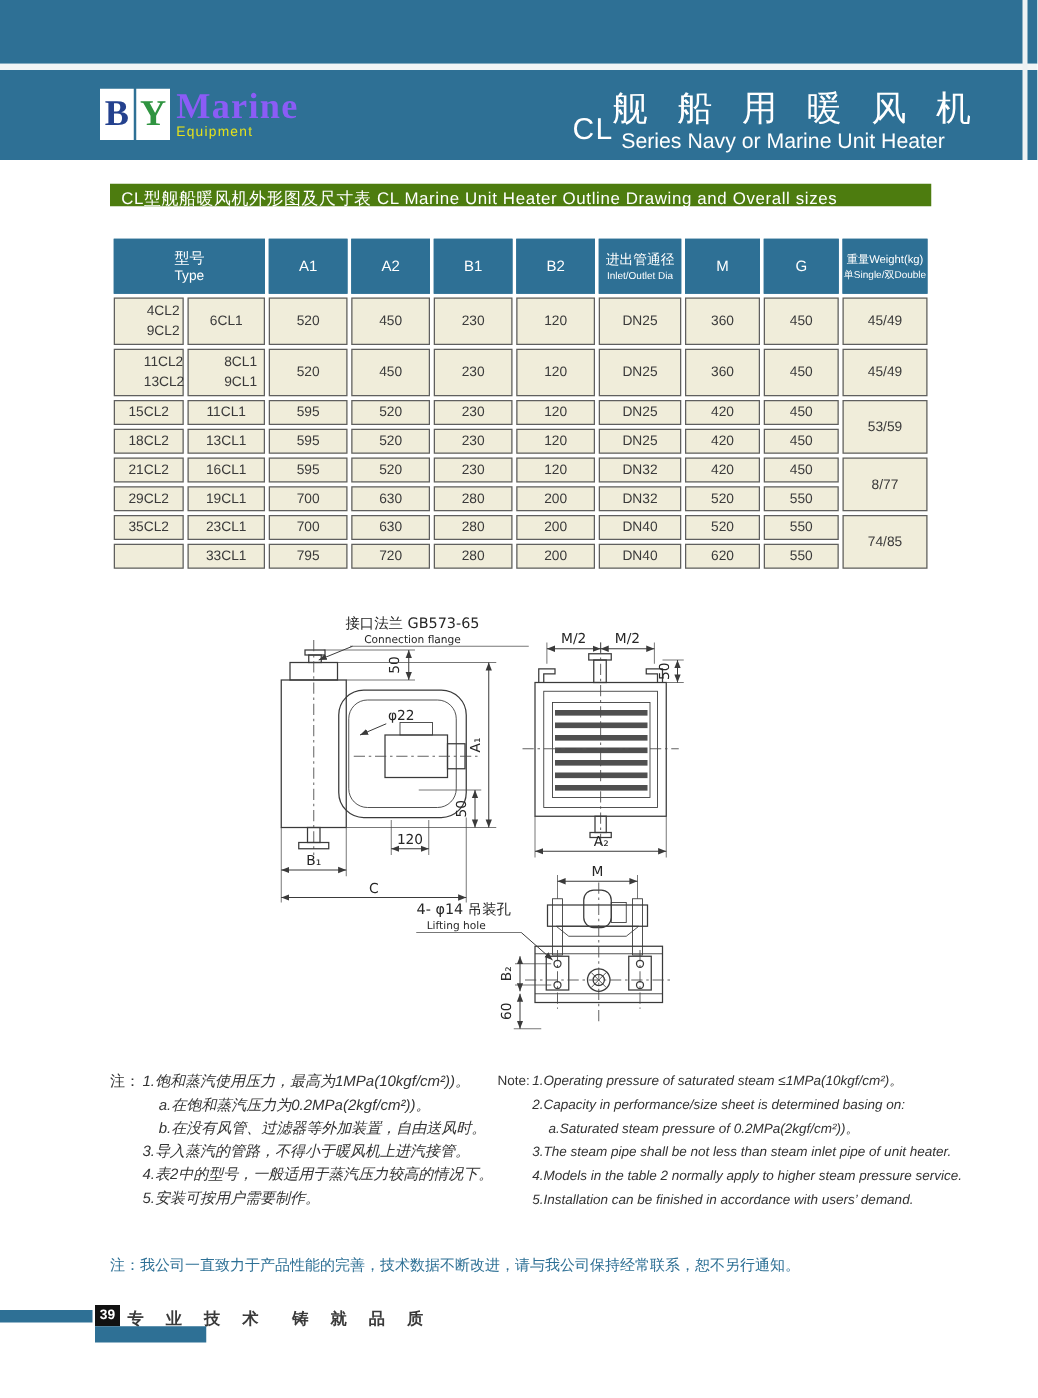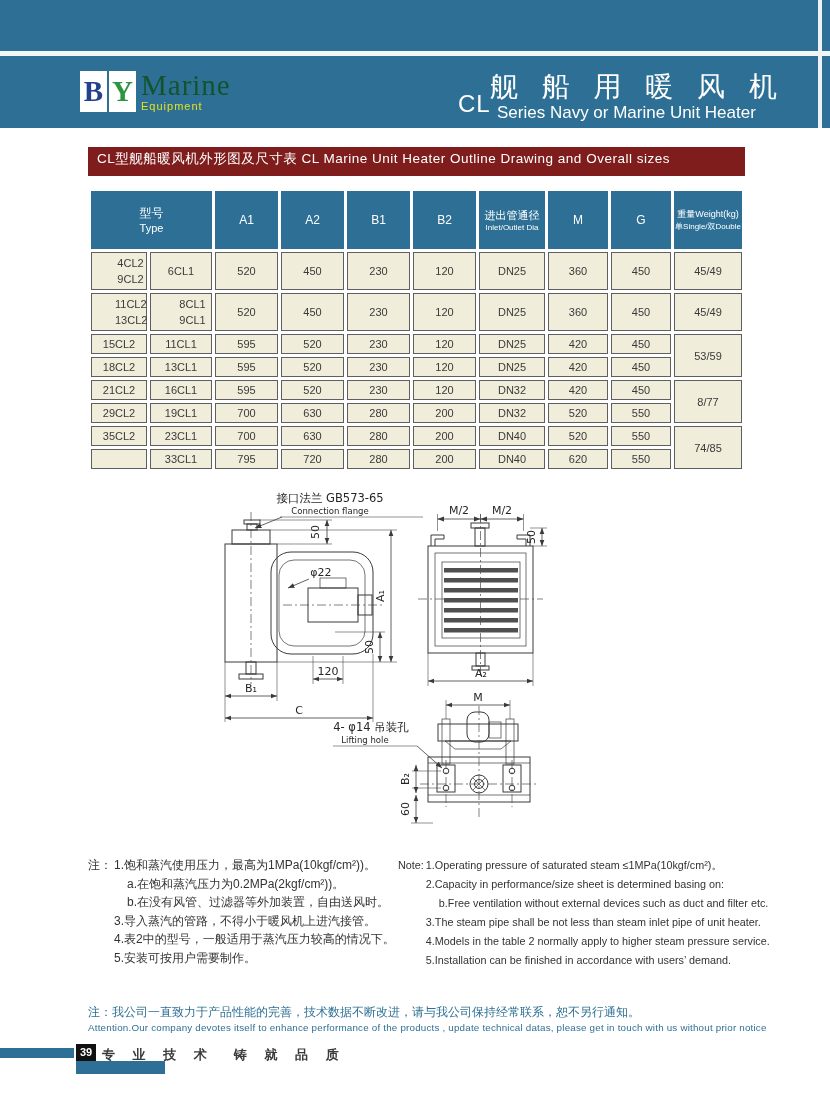--- a/index.html
+++ b/index.html
@@ -16,47 +16,47 @@
   .header-band{left:0;top:56px;width:830px;height:72px;background:#2e7095;}
   .edge-line{left:818px;top:0;width:4px;height:128px;background:#eef2f4;}
 
   .logo{left:80px;top:71px;display:flex;align-items:flex-start;}
   .logo-box{width:27px;height:41px;background:#ffffff;margin-right:2px;
     display:flex;align-items:center;justify-content:center;
     font-family:"Liberation Serif","DejaVu Serif",serif;font-weight:bold;font-size:29px;}
   .logo-b{color:#24418e;}
   .logo-y{color:#2f9440;}
   .brand{margin-left:3px;line-height:1;}
-  .brand-name{font-family:"Liberation Serif","DejaVu Serif",serif;font-weight:normal;
-    font-size:29px;color:#14532d;letter-spacing:1px;}
+  .brand-name{font-family:"Liberation Serif","DejaVu Serif",serif;font-weight:bold;
+    font-size:29px;color:#8b5cf6;letter-spacing:1px;}
   .brand-sub{font-size:11px;color:#e4e11c;margin-top:1px;letter-spacing:1px;}
 
   .series-code{left:458px;top:90px;color:#ffffff;font-size:24px;letter-spacing:1px;}
   .title-cn{left:490px;top:68px;color:#ffffff;font-size:28px;letter-spacing:8px;white-space:nowrap;}
   .subtitle-en{left:497px;top:103px;color:#ffffff;font-size:17px;white-space:nowrap;text-align:right;}
 
   
-  .section-title{left:88px;top:147px;width:657px;height:29px;background:#7f1d1d;
+  .section-title{left:88px;top:147px;width:657px;height:18px;background:#4d7c0f;
     color:#ffffff;font-size:13.5px;line-height:23px;padding-left:9px;
     box-sizing:border-box;white-space:nowrap;letter-spacing:0.5px;}
 
   
   .spec-table-wrap{left:88px;top:188px;width:660px;}
   table.spec{border-collapse:separate;border-spacing:3px;table-layout:fixed;width:657px;}
   table.spec td{text-align:center;vertical-align:middle;padding:0;}
   td.th{background:#2e7095;color:#ffffff;border:1px solid #2e7095;font-size:12px;}
   td.th .h-cn{display:block;font-size:12px;line-height:15px;}
   td.th .h-en{display:block;font-size:11px;line-height:14px;}
   td.th .h-dcn{display:block;font-size:11px;line-height:14px;}
   td.th .h-den{display:block;font-size:8px;line-height:11px;}
   td.th .h-w1{display:block;font-size:9px;line-height:13px;}
   td.th .h-w2{display:block;font-size:8px;line-height:12px;text-align:center;}
   td.bd{background:#f0edda;border:1px solid #5f5f5f;color:#3a3a3a;font-size:11px;}
   td.bd .two{display:block;line-height:16px;padding-left:23px;}
-  tr.hrow{height:58px;}
+  tr.hrow{height:44px;}
   tr.dbl{height:38px;}
   tr.sgl{height:20px;}
 
   
   .drawing{left:185px;top:476px;}
   .ln{stroke:#3a3a3a;fill:none;stroke-width:1;}
   .lt{stroke:#3a3a3a;fill:none;stroke-width:0.7;}
   .cl{stroke:#4a4a4a;stroke-width:0.7;stroke-dasharray:9 3 2 3;fill:none;}
   .ext{stroke:#4a4a4a;stroke-width:0.6;fill:none;}
   .dim{stroke:#3a3a3a;stroke-width:0.8;fill:none;
@@ -65,21 +65,21 @@
   .slat{fill:#4f4f4f;stroke:none;}
   text.dt{font-size:11px;fill:#262626;font-family:"DejaVu Sans",sans-serif;}
   text.dts{font-size:8.5px;fill:#262626;font-family:"DejaVu Sans",sans-serif;}
   text.dtc{font-size:11.5px;fill:#262626;font-family:"DejaVu Sans",sans-serif;}
 
   
   .notes{top:856px;font-size:12px;line-height:18.5px;color:#333333;display:flex;}
   .notes-cn{left:88px;width:305px;}
   .notes-en{left:398px;width:352px;font-size:10.8px;line-height:19px;}
   .note-prefix{flex:0 0 auto;margin-right:2px;}
-  .note-lines div{white-space:nowrap;}
+  .note-lines div{white-space:nowrap;font-style:italic;}
   .note-lines .ind{padding-left:13px;}
 
   
   .attention{left:88px;top:1004px;width:720px;color:#2e7095;}
   .attention .cn{font-size:12px;line-height:16px;white-space:nowrap;}
   .attention .en{font-size:9.8px;line-height:15px;white-space:nowrap;letter-spacing:0.2px;}
 
   
   .footer-bar{left:0;top:1048px;width:74px;height:10px;background:#2e7095;}
   .footer-page{left:76px;top:1044px;width:20px;height:17px;background:#111111;color:#ffffff;
@@ -416,28 +416,27 @@
     <div>4.表2中的型号，一般适用于蒸汽压力较高的情况下。</div>
     <div>5.安装可按用户需要制作。</div>
   </div>
 </div>
 
 <div class="abs notes notes-en">
   <span class="note-prefix">Note:</span>
   <div class="note-lines">
     <div>1.Operating pressure of saturated steam ≤1MPa(10kgf/cm²)。</div>
     <div>2.Capacity in performance/size sheet is determined basing on:</div>
-    <div class="ind">b.Free ventilation without external devices such as duct and filter etc.</div>
+    <div class="ind">a.Saturated steam pressure of 0.2MPa(2kgf/cm²))。</div>
     <div>3.The steam pipe shall be not less than steam inlet pipe of unit heater.</div>
     <div>4.Models in the table 2 normally apply to higher steam pressure service.</div>
     <div>5.Installation can be finished in accordance with users’ demand.</div>
   </div>
 </div>
 
 <div class="abs attention">
   <div class="cn">注：我公司一直致力于产品性能的完善，技术数据不断改进，请与我公司保持经常联系，恕不另行通知。</div>
-  <div class="en">Attention.Our company devotes itself to enhance performance of the products , update technical datas, please get in touch with us without prior notice</div>
 </div>
 
 <div class="abs footer-bar"></div>
 <div class="abs footer-page">39</div>
 <div class="abs footer-slogan">专 业 技 术　铸 就 品 质</div>
 <div class="abs footer-block"></div>
 
 </body></html>

